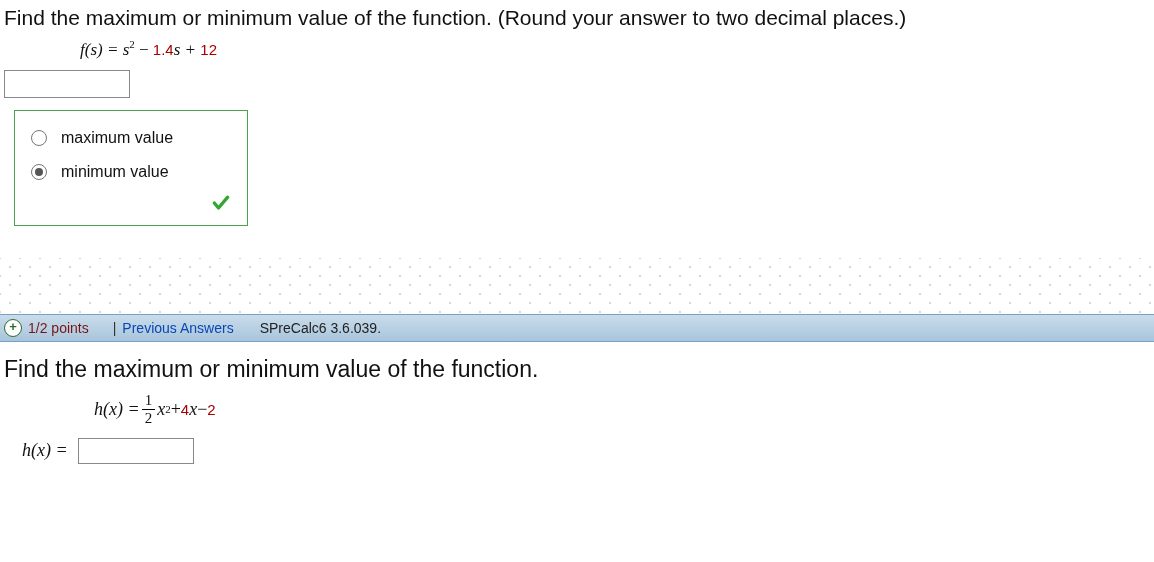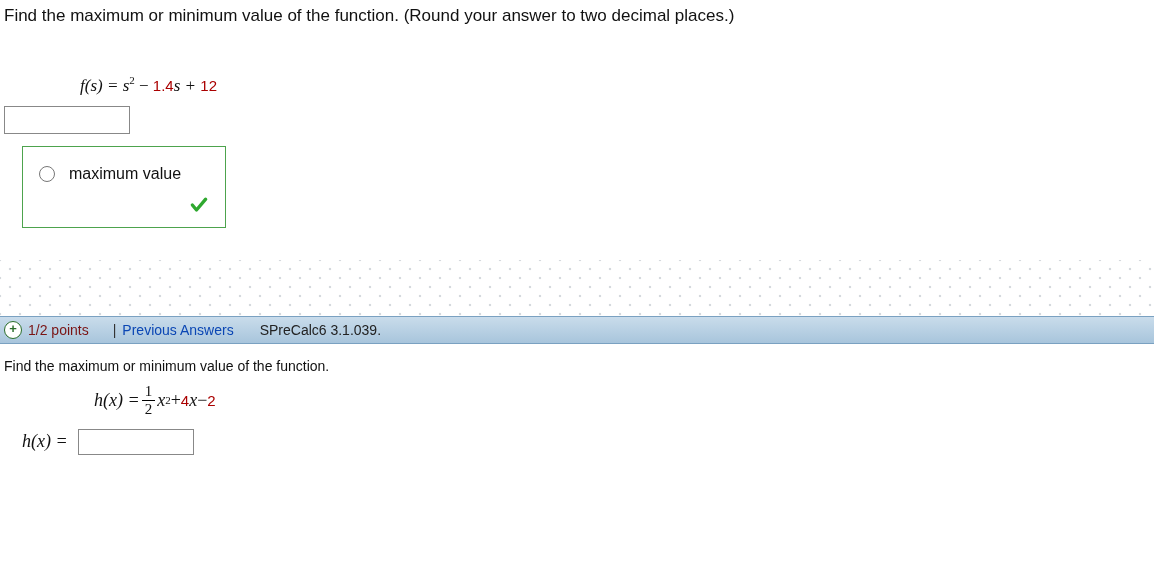--- a/index.html
+++ b/index.html
@@ -7,50 +7,49 @@
     font-family: Verdana, Arial, sans-serif;
     font-size: 16px;
     color: #111;
     background:#fff;
     width:1154px;
     height:562px;
     overflow:hidden;
   }
   .prompt {
     padding: 6px 4px 0 4px;
-    font-size: 17px;
+    font-size: 21px;
   }
   .equation-row {
     padding: 8px 0 10px 80px;
     font-size: 17px;
     font-style: italic;
     font-family: "Times New Roman", serif;
-    margin-top: 40px;
   }
   .equation-row .plain {
     font-style: normal;
   }
   .equation-row .num {
     color: #aa0000;
     font-style: normal;
     font-family: Verdana, Arial, sans-serif;
     font-size:15px;
   }
   sup { font-size: 11px; vertical-align: super; font-style: normal;}
   .answer-input {
     margin-left: 4px;
     width: 120px;
     height: 24px;
     border: 1px solid #888;
     background:#fff;
   }
   .choice-box {
-    margin: 12px 0 0 22px;
+    margin: 12px 0 0 14px;
     border: 1px solid #4da34d;
-    width: 204px;
+    width: 234px;
     padding: 14px 10px 8px 10px;
     box-sizing: border-box;
     position:relative;
   }
   .choice-row {
     display:flex;
     align-items:center;
     padding: 4px 0 12px 6px;
     font-size: 16px;
   }
@@ -107,21 +106,21 @@
     line-height:14px;
     text-align:center;
     margin-right:6px;
   }
   .qh-points { color:#7a1414; margin-right:24px; }
   .qh-sep { color:#333; margin:0 6px 0 0;}
   .qh-link { color:#0a46b4; margin-right:26px; }
   .qh-ref { color:#222; }
   .prompt2 {
     padding: 14px 4px 0 4px;
-    font-size: 14px;
+    font-size: 23px;
   }
   .eq2-row {
     padding: 10px 0 8px 94px;
     font-family:"Times New Roman", serif;
     font-size:18px;
     display:flex;
     align-items:center;
   }
   .eq2-row .it { font-style:italic; }
   .frac {
@@ -167,35 +166,39 @@
 
 <div>
   <input type="text" class="answer-input" style="">
 </div>
 
 <div class="choice-box">
   <div class="choice-row">
     <span class="radio"></span>
     <span>maximum value</span>
   </div>
+  <div class="choice-row">
+    <span class="radio selected"></span>
+    <span>minimum value</span>
+  </div>
   <div class="checkmark">
     <svg viewBox="0 0 24 24">
       <path d="M4 12 L9 18 L20 5" stroke="#2fa82f" stroke-width="4" fill="none" stroke-linecap="round" stroke-linejoin="round"></path>
     </svg>
   </div>
 </div>
 
 <div class="pattern-area"></div>
 
 <div class="question-header">
   <div class="plusminus">+</div>
   <span class="qh-points">1/2 points</span>
   <span class="qh-sep">|</span>
   <span class="qh-link">Previous Answers</span>
-  <span class="qh-ref">SPreCalc6 3.1.039.</span>
+  <span class="qh-ref">SPreCalc6 3.6.039.</span>
 </div>
 
 <div class="prompt2">Find the maximum or minimum value of the function.</div>
 
 <div class="eq2-row">
   <span class="it">h(x) = </span>
   <span class="frac">
     <span class="top">1</span>
     <span class="bot">2</span>
   </span>

